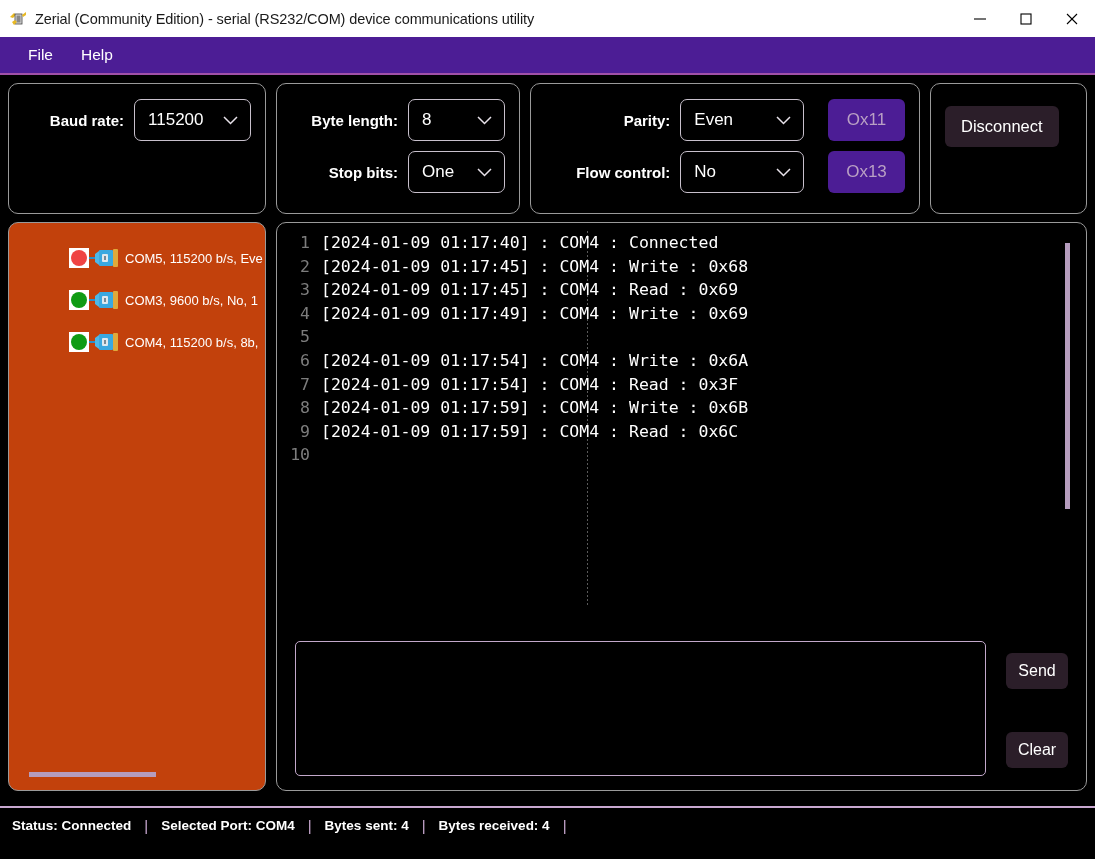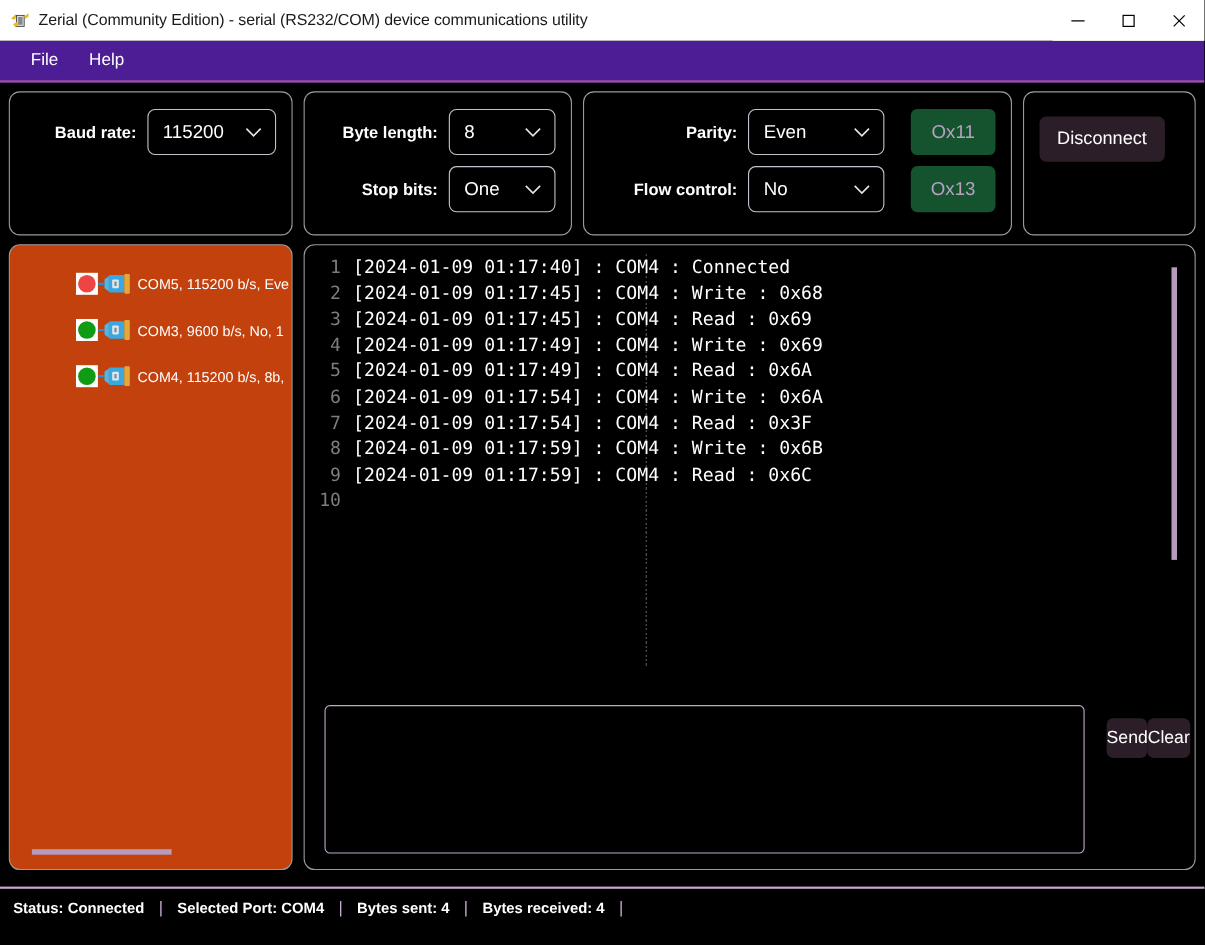--- a/index.html
+++ b/index.html
@@ -113,21 +113,21 @@
   .dd-parity { width: 125px; }
   .dd-value {
     font-size: 17px;
     color: #ffffff;
     white-space: nowrap;
   }
   .chev { display: block; margin-left: 6px; }
 
   .hexbtn {
     width: 78px; height: 42px;
-    background: #14532d;
+    background: #4c1d95;
     border: none;
     border-radius: 6px;
     color: #b9a0c4;
     font-size: 17px;
     font-family: "Liberation Sans", sans-serif;
     display: flex;
     align-items: center;
     justify-content: center;
     margin-left: 14px;
   }
@@ -271,21 +271,21 @@
     color: #ffffff;
     font-family: "Liberation Sans", sans-serif;
     font-size: 15px;
     padding: 8px;
     resize: none;
     outline: none;
   }
   .send-btns {
     width: 62px;
     display: flex;
-    flex-direction: row;
+    flex-direction: column;
     justify-content: space-between;
     padding: 12px 0 8px 0;
   }
   .actbtn {
     background: #2b1e29;
     border: none;
     border-radius: 6px;
     color: #ffffff;
     font-size: 16px;
     font-family: "Liberation Sans", sans-serif;
@@ -493,21 +493,20 @@
         <div class="log-line">
           <span class="ln">3</span>
           <span class="ltxt">[2024-01-09 01:17:45] : COM4 : Read : 0x69</span>
         </div>
         <div class="log-line">
           <span class="ln">4</span>
           <span class="ltxt">[2024-01-09 01:17:49] : COM4 : Write : 0x69</span>
         </div>
         <div class="log-line">
           <span class="ln">5</span>
-          <span class="ltxt">[2024-01-09 01:17:49] : COM4 : Read : 0x6A</span>
         </div>
         <div class="log-line">
           <span class="ln">6</span>
           <span class="ltxt">[2024-01-09 01:17:54] : COM4 : Write : 0x6A</span>
         </div>
         <div class="log-line">
           <span class="ln">7</span>
           <span class="ltxt">[2024-01-09 01:17:54] : COM4 : Read : 0x3F</span>
         </div>
         <div class="log-line">

